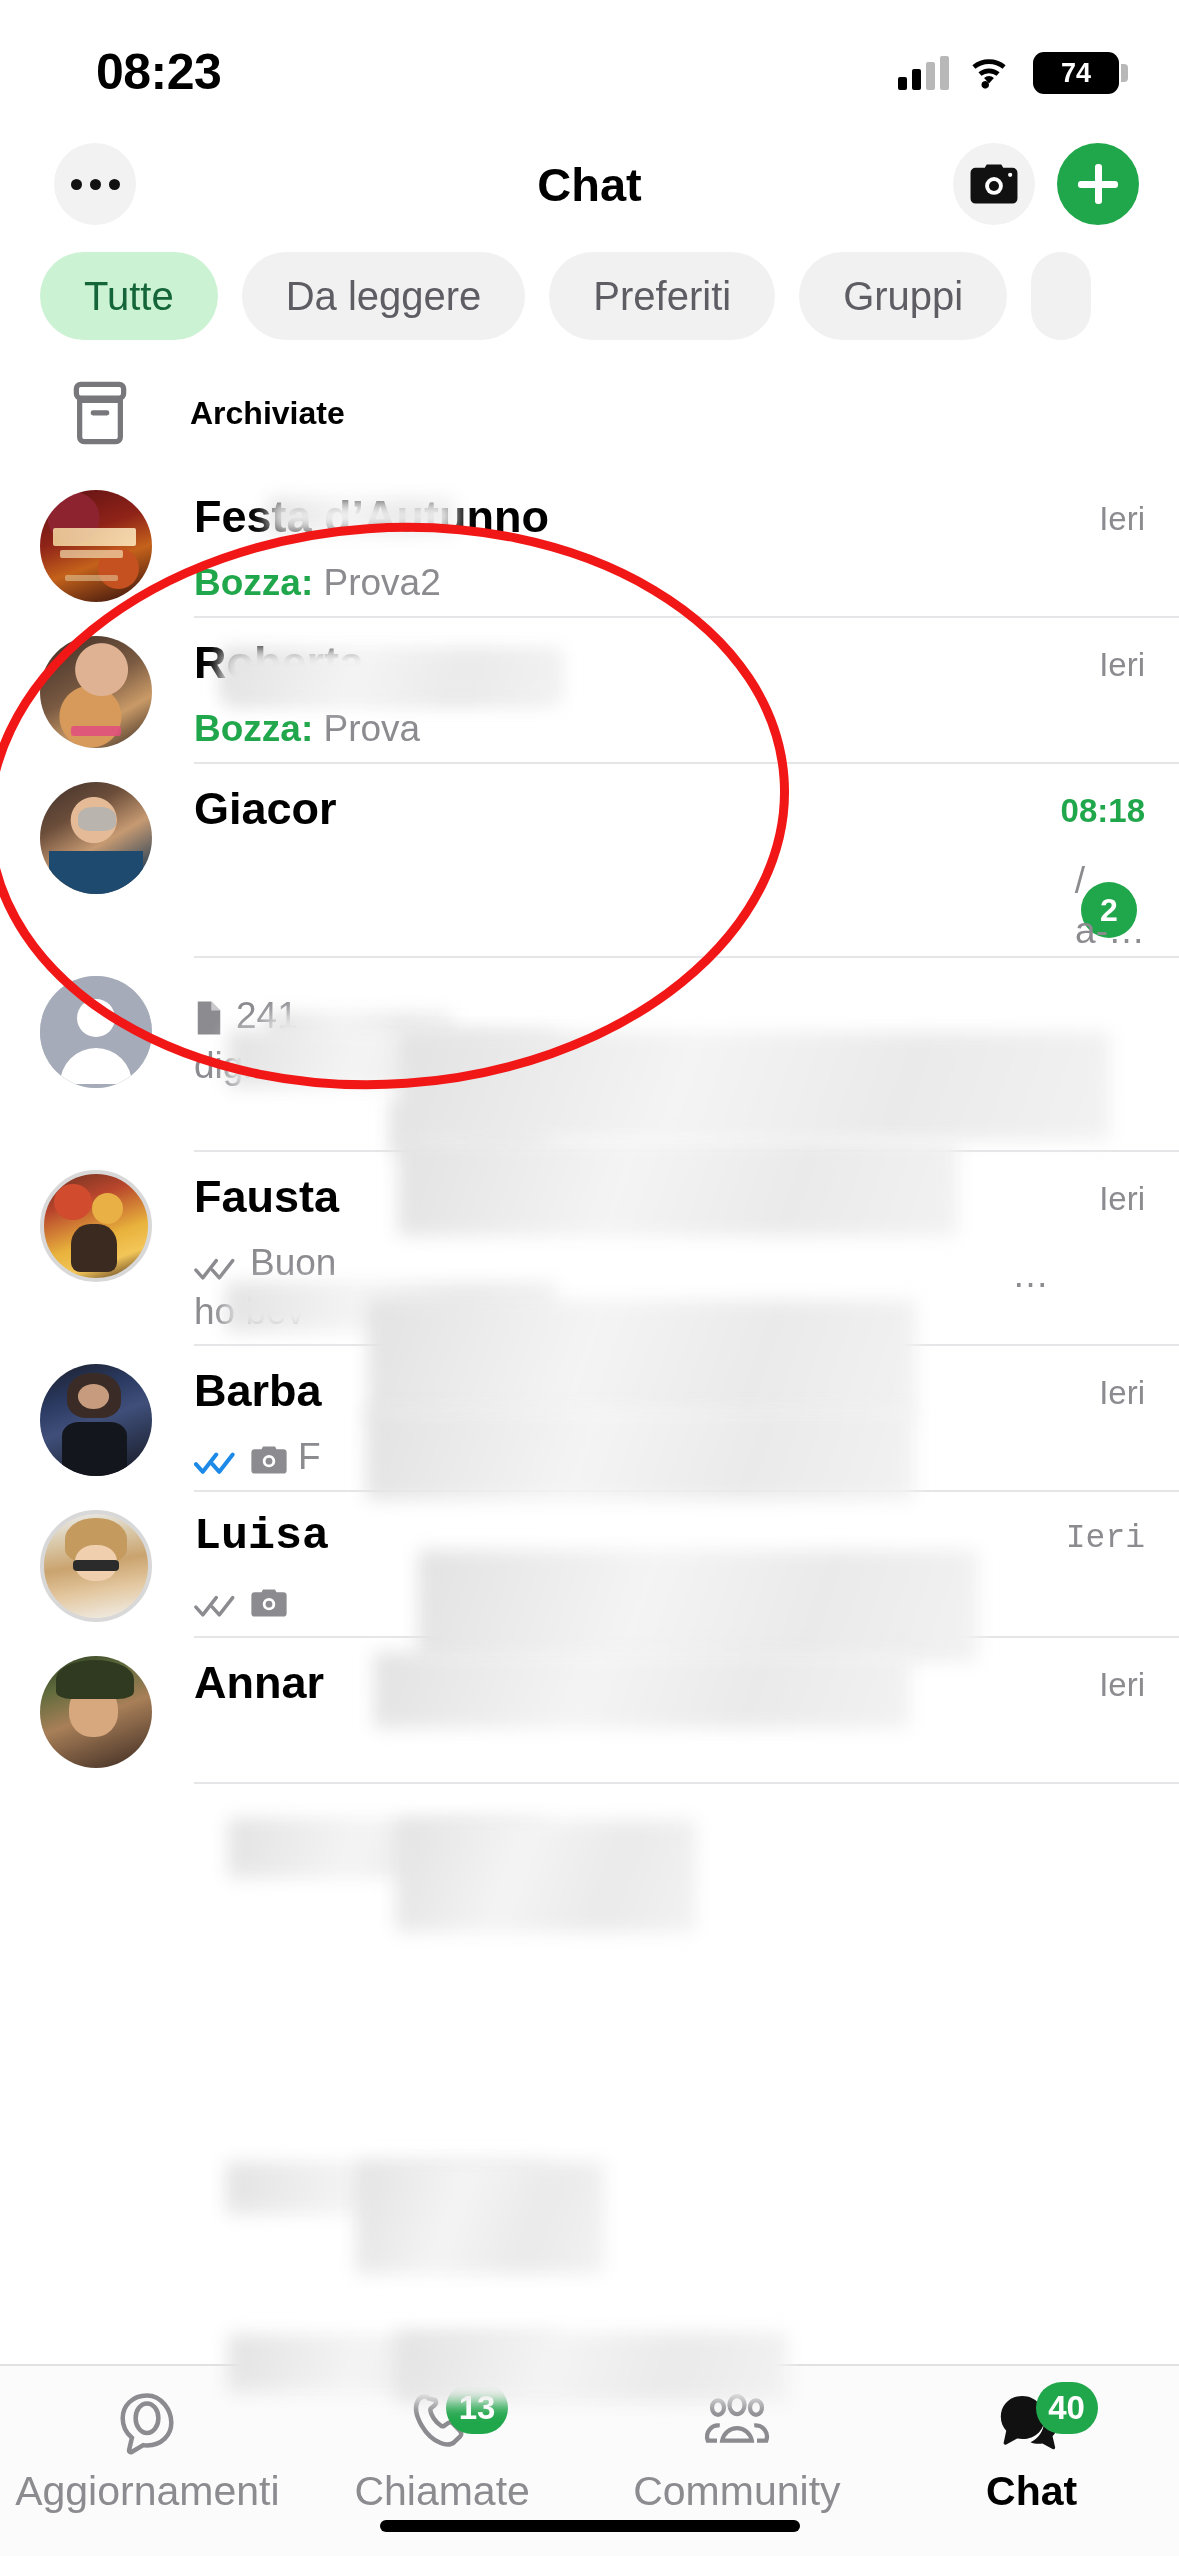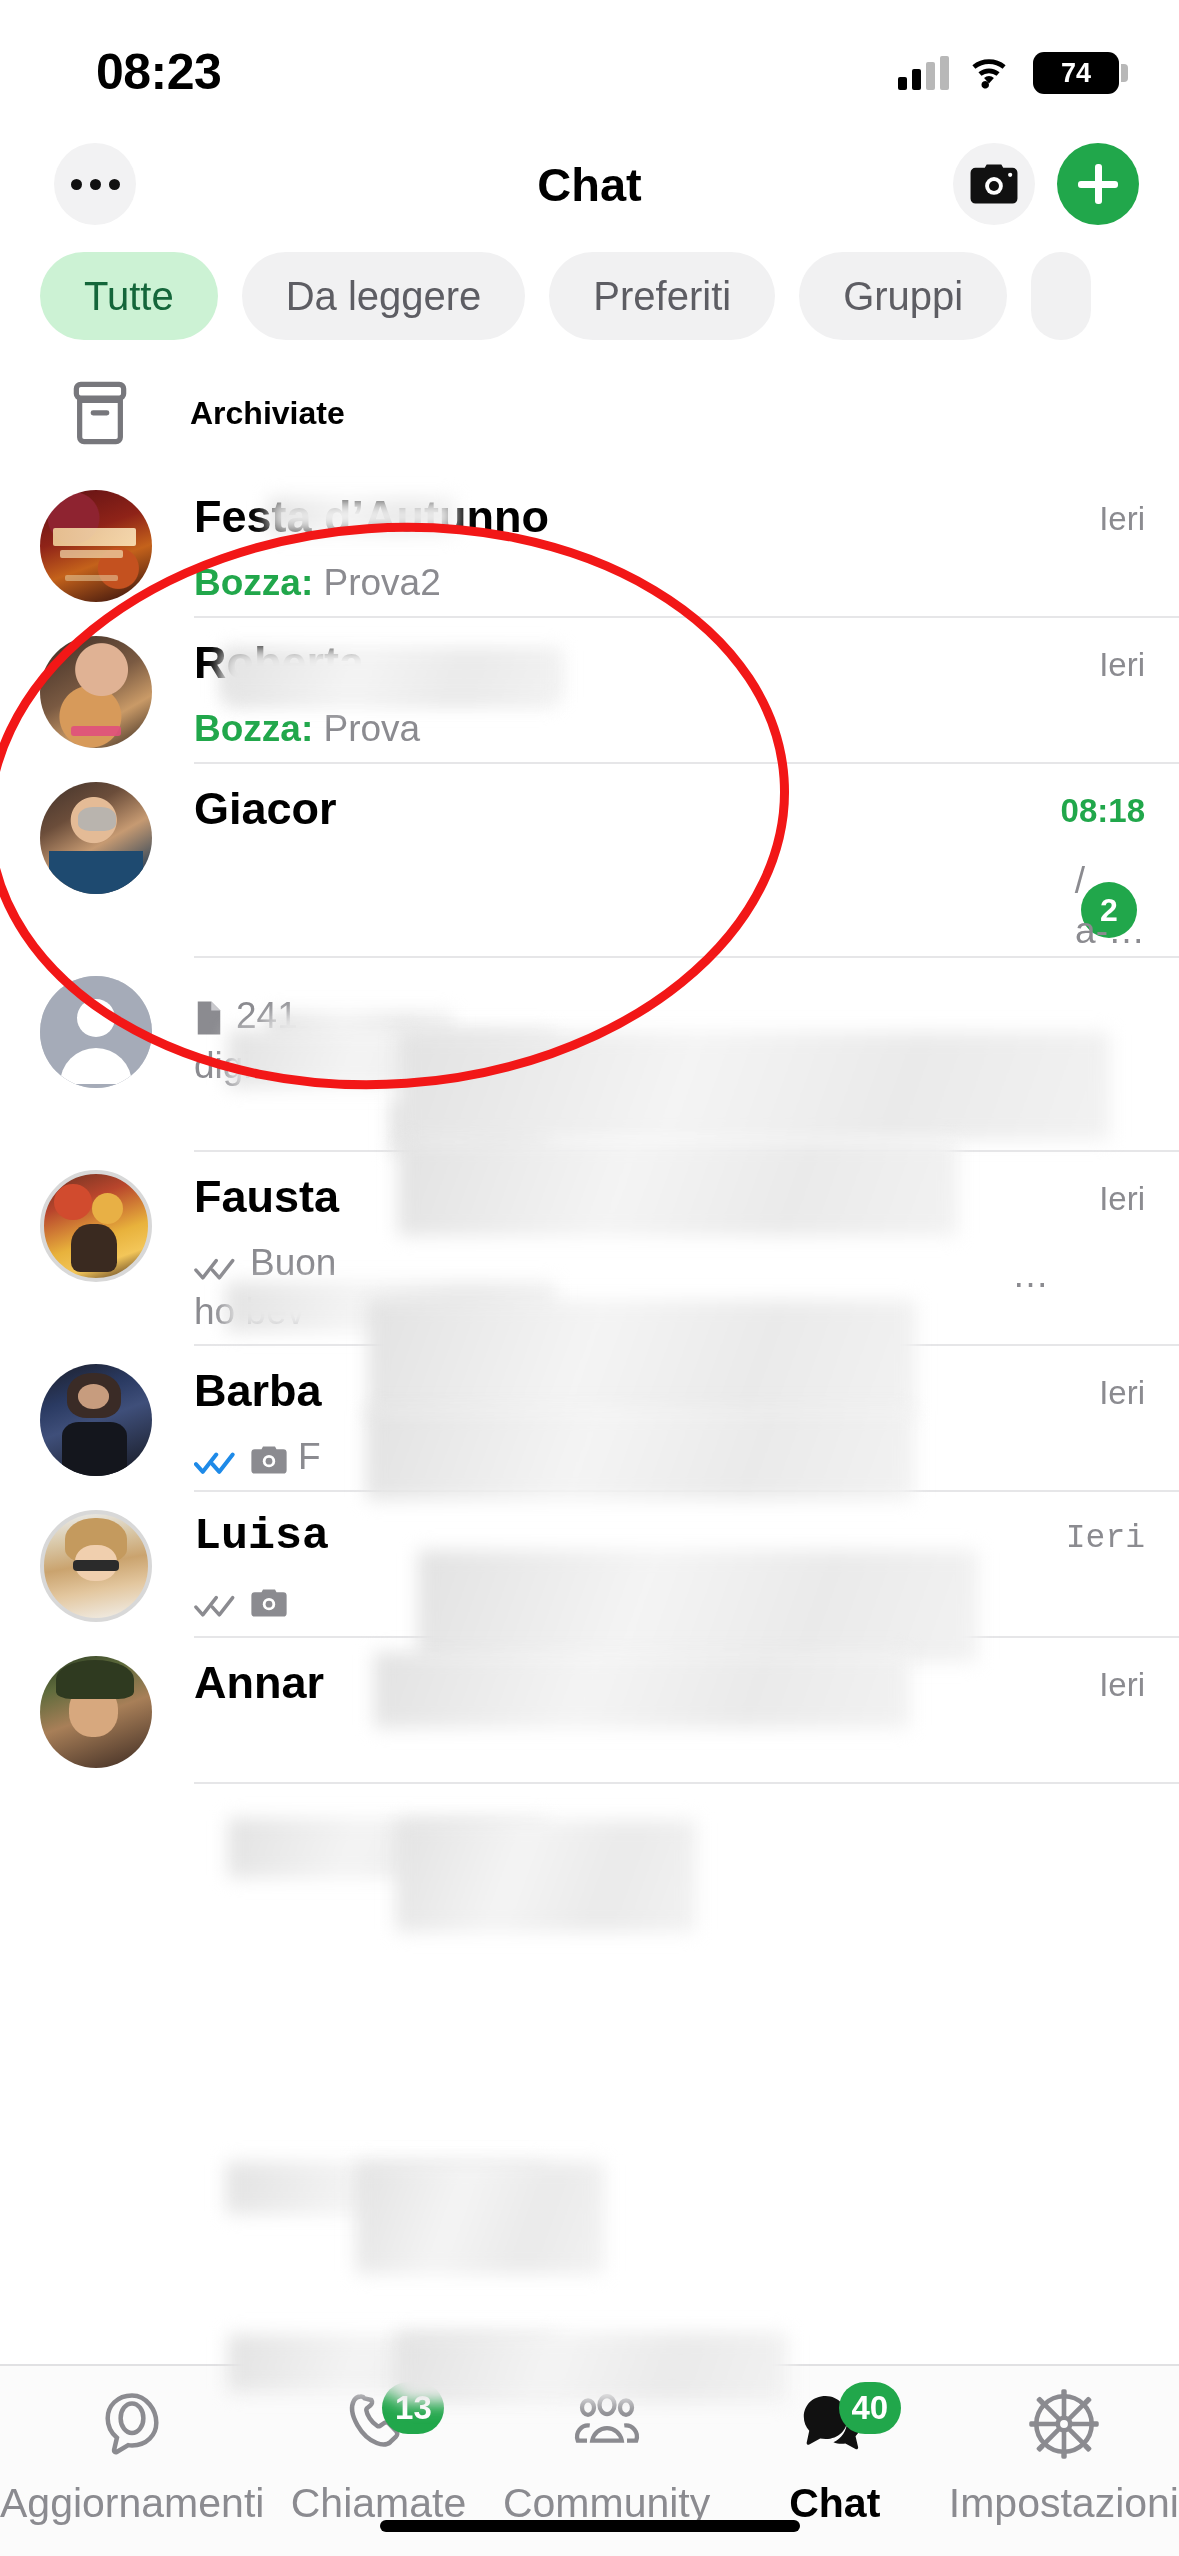--- a/index.html
+++ b/index.html
@@ -148,21 +148,21 @@
     pointer-events:none; z-index:9;
   }
 
   
   .tab-bar{
     position:absolute; left:0; bottom:0; width:1179px; height:192px;
     background:#fbfbfb; border-top:2px solid #e1e1e3;
     display:flex; align-items:flex-start; padding-top:22px;
   }
   .tab{
-    flex:1; display:flex; flex-direction:column; align-items:center; gap:20px;
+    flex:1; display:flex; flex-direction:column; align-items:center; gap:8px;
     position:relative;
   }
   .tab-icon{ height:72px; display:flex; align-items:center; justify-content:center; position:relative; }
   .tab-label{ font-size:41px; color:#8b8b90; }
   .tab.active .tab-label{ color:#000; font-weight:bold; }
   .tab-badge{
     position:absolute; left:50%; margin-left:4px; top:-6px;
     min-width:62px; height:52px; padding:0 12px; border-radius:26px;
     background:#21a74b; color:#fff; font-size:33px; font-weight:bold;
     display:flex; align-items:center; justify-content:center;
@@ -517,38 +517,15 @@
     <div class="tab-icon">
       <svg width="78" height="74" viewBox="0 0 30 28">
         <path d="M11.4 3.2C6.4 3.2 3 6.8 3 11.2c0 2.1.8 4 2.1 5.4l-1 4.6c-.1.6.5 1 1 .7l4.2-2.3c.7.1 1.4.2 2.1.2 5 0 8.4-3.6 8.4-8s-3.4-8.6-8.4-8.6z" fill="#111"></path>
         <path d="M19.4 6.6c3.3 1 5.6 3.8 5.6 7.1 0 1.9-.8 3.7-2.1 5l1 4.2c.1.6-.5 1-1 .7l-3.9-2.1c-1.6.3-3.2.1-4.6-.5 3.1-1.5 5.2-4.4 5.2-7.8 0-2.4-.5-4.6-1.2-6.6z" fill="#111"></path>
       </svg>
       <div class="tab-badge">40</div>
     </div>
     <div class="tab-label">Chat</div>
   </div>
 
-  <div class="tab">
-    <div class="tab-icon">
-      <svg width="76" height="76" viewBox="0 0 28 28">
-        <g fill="none" stroke="#8b8b90" stroke-width="1.7">
-          <circle cx="14" cy="14" r="10.2"></circle>
-          <circle cx="14" cy="14" r="2.3"></circle>
-          <path d="M14 3.8v7.9M14 16.3v7.9M3.8 14h7.9M16.3 14h7.9"></path>
-          <path d="M6.8 6.8l5.6 5.6M15.6 15.6l5.6 5.6M21.2 6.8l-5.6 5.6M12.4 15.6l-5.6 5.6"></path>
-        </g>
-        <g fill="#8b8b90">
-          <rect x="13" y="1.2" width="2" height="3" rx="0.6"></rect>
-          <rect x="13" y="23.8" width="2" height="3" rx="0.6"></rect>
-          <rect x="1.2" y="13" width="3" height="2" rx="0.6"></rect>
-          <rect x="23.8" y="13" width="3" height="2" rx="0.6"></rect>
-          <rect x="4.4" y="4" width="2" height="3" rx="0.6" transform="rotate(-45 5.4 5.5)"></rect>
-          <rect x="21.6" y="4" width="2" height="3" rx="0.6" transform="rotate(45 22.6 5.5)"></rect>
-          <rect x="4.4" y="21.2" width="2" height="3" rx="0.6" transform="rotate(45 5.4 22.7)"></rect>
-          <rect x="21.6" y="21.2" width="2" height="3" rx="0.6" transform="rotate(-45 22.6 22.7)"></rect>
-        </g>
-      </svg>
-    </div>
-    <div class="tab-label">Impostazioni</div>
-  </div>
 
   <div class="home-indicator"></div>
 </div>
 
 </body></html>

